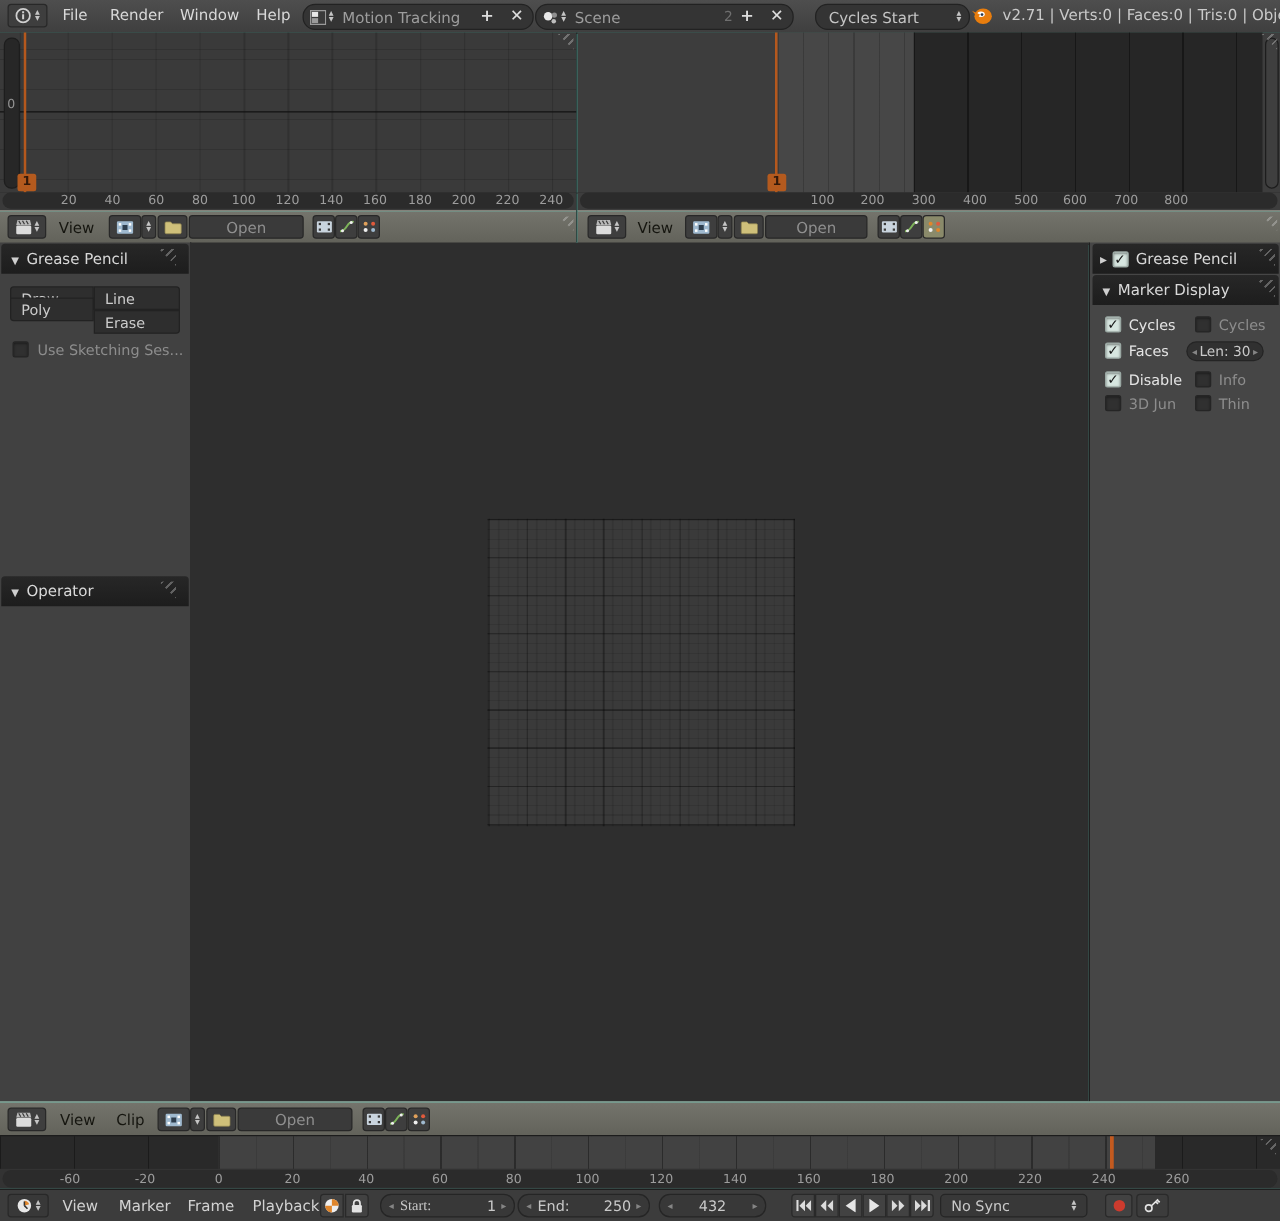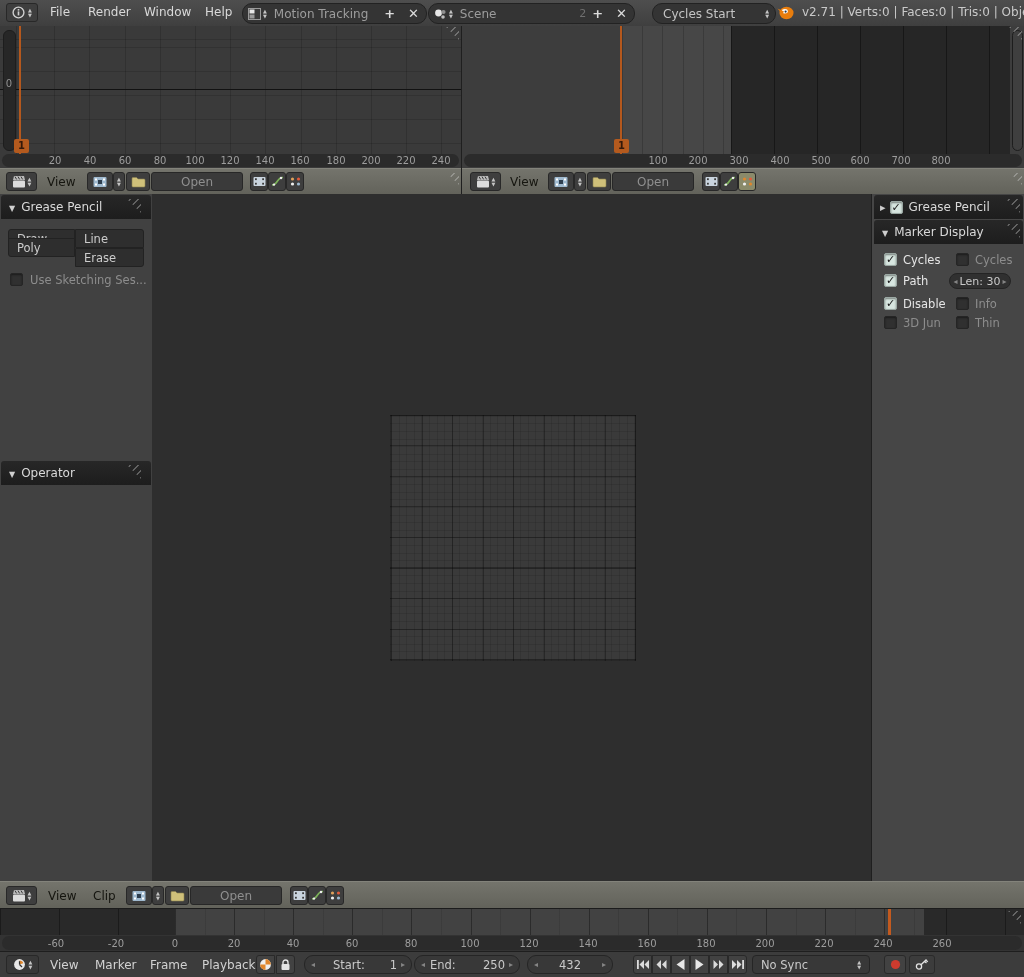--- a/index.html
+++ b/index.html
@@ -346,21 +346,21 @@
       <span>Marker Display</span>
       <div class="abs hatch" style="left:132px;top:4px;width:14px;height:14px;"></div>
     </div>
 
     <div class="abs chk on" style="left:12px;top:59px;"></div>
     <span class="abs lbl" style="left:31px;top:59px;">Cycles</span>
     <div class="abs chk" style="left:84px;top:59px;"></div>
     <span class="abs lbl dim" style="left:103px;top:59px;">Cycles</span>
 
     <div class="abs chk on" style="left:12px;top:80px;"></div>
-    <span class="abs lbl" style="left:31px;top:80px;">Path</span>
+    <span class="abs lbl" style="left:31px;top:80px;">Faces</span>
     <div class="abs pill" style="left:77px;top:79px;width:62px;height:16px;">
       <span class="step" style="margin-right:2px;">◂</span>
       <span>Len: 30</span>
       <span class="step" style="margin-left:2px;">▸</span>
     </div>
 
     <div class="abs chk on" style="left:12px;top:103px;"></div>
     <span class="abs lbl" style="left:31px;top:103px;">Disable</span>
     <div class="abs chk" style="left:84px;top:103px;"></div>
     <span class="abs lbl dim" style="left:103px;top:103px;">Info</span>
@@ -486,21 +486,21 @@
     </div>
     <div class="abs tbtn" style="left:276px;top:3px;width:19px;height:19px;border-radius:0 3px 3px 0;">
       <svg width="11" height="12" viewBox="0 0 11 12">
           <path d="M3 5 L3 3.5 A2.5 2.5 0 0 1 8 3.5 L8 5" fill="none" stroke="#e3e3e3" stroke-width="1.4"></path>
           <rect x="1.5" y="5" width="8" height="6" rx="1" fill="#e3e3e3"></rect>
         </svg>
     </div>
 
     <div class="abs fld" style="left:304px;top:3px;width:108px;height:19px;padding:0 6px;">
       <span class="step">◂</span>
-      <span style="margin-left:18px;">Start:</span>
+      <span style="margin-left:5px;font-family:Liberation Serif, serif;">Start:</span>
       <span style="flex:1;text-align:right;margin-right:4px;">1</span>
       <span class="step">▸</span>
     </div>
     <div class="abs fld" style="left:414px;top:3px;width:106px;height:19px;padding:0 6px;">
       <span class="step">◂</span>
       <span style="margin-left:5px;">End:</span>
       <span style="flex:1;text-align:right;margin-right:4px;">250</span>
       <span class="step">▸</span>
     </div>
     <div class="abs fld" style="left:527px;top:3px;width:86px;height:19px;padding:0 6px;">

